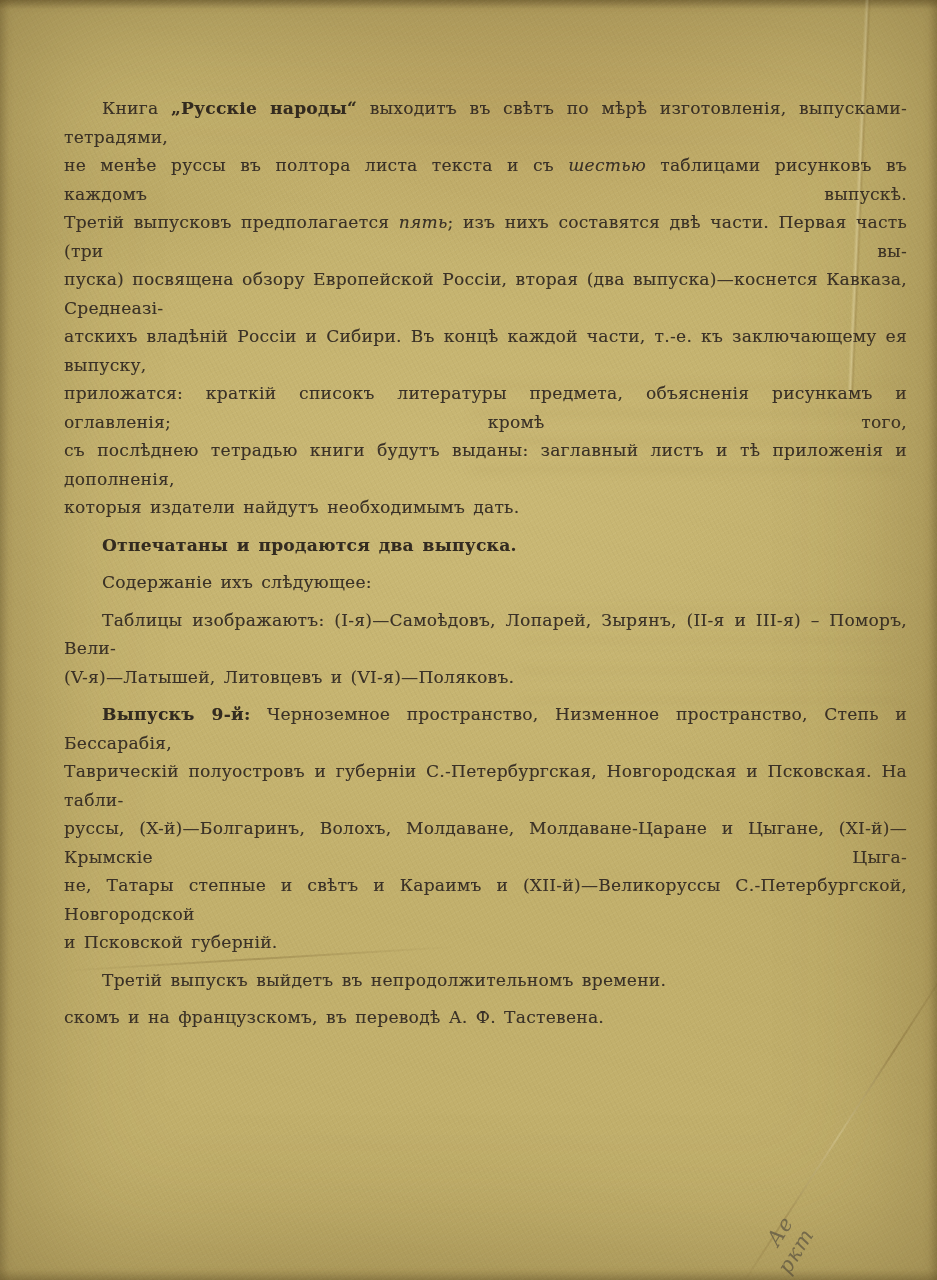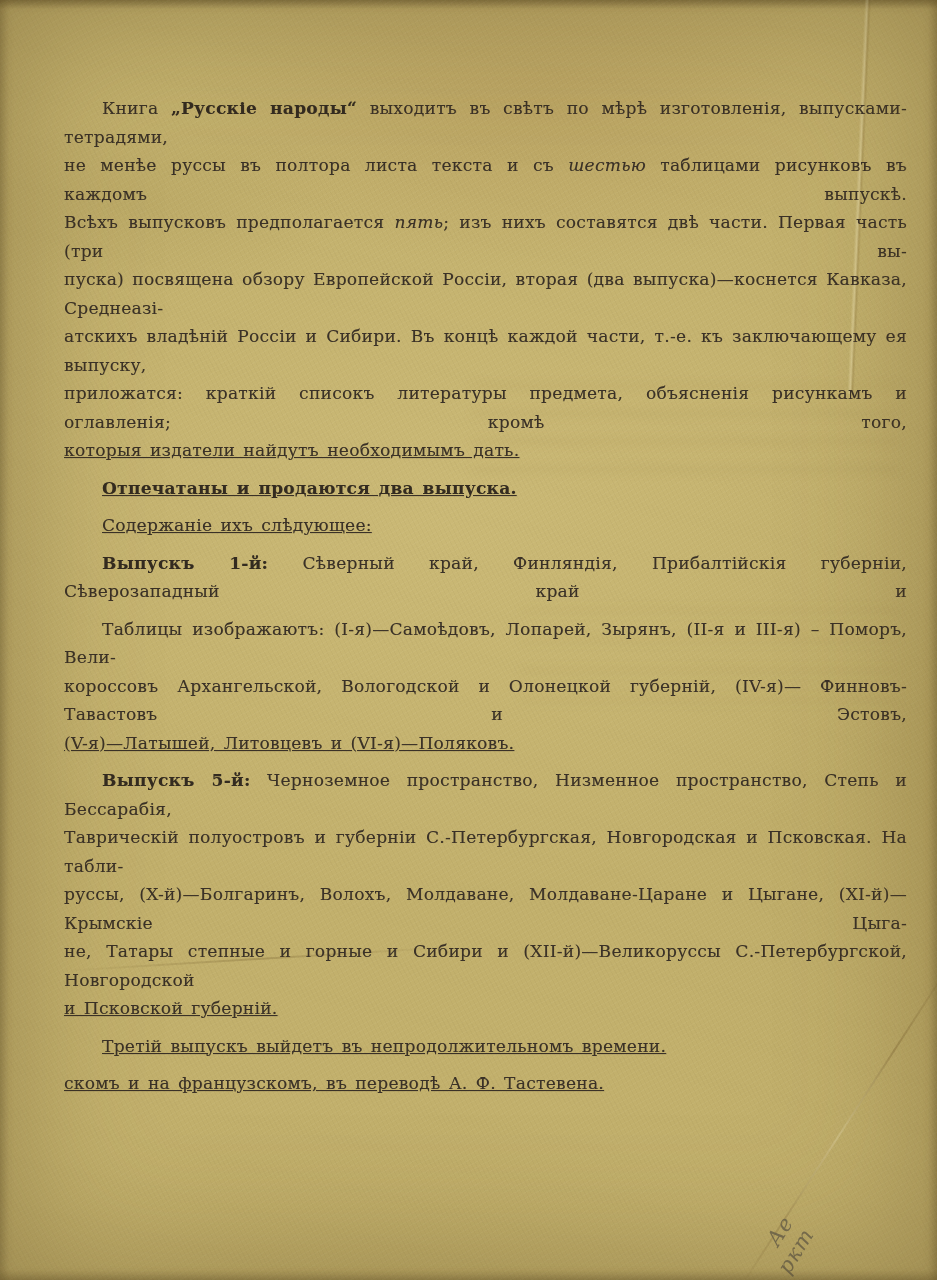--- a/index.html
+++ b/index.html
@@ -39,21 +39,21 @@
   .ghost { position:absolute; pointer-events:none; filter:blur(4px); opacity:.55; }
   .ghost-a { left:470px; top:382px; width:430px; height:92px;
              background:repeating-linear-gradient(0deg, rgba(150,125,70,.12) 0 9px, transparent 9px 28px); }
   .ghost-b { left:520px; top:585px; width:380px; height:120px;
              background:repeating-linear-gradient(0deg, rgba(150,125,70,.10) 0 9px, transparent 9px 30px); }
 
   .sheet { position:absolute; inset:0; padding:94px 30px 0 64px; }
   .para  { margin:0 0 9px; font-size:17px; line-height:28.5px; letter-spacing:.3px; word-spacing:2.5px;
            text-shadow:.3px .3px .4px rgba(58,48,35,.35); }
   .ln    { display:block; text-align:justify; text-align-last:justify; }
-  .ln.last { text-align-last:left;text-decoration:underline; }
+  .ln.last { text-align-last:left; }
   .ln.indent { text-indent:38px; }
   b { font-weight:bold; color:#332b20; }
   i { font-style:italic; }
   .pencil {
     position:absolute; left:772px; top:1182px; width:110px; height:110px;
     transform:rotate(-58deg); color:rgba(104,96,76,.82);
     font-style:italic; font-size:21px; line-height:24px; letter-spacing:1px;
   }
   .pencil .w1 { display:block; margin-left:20px; }
   .pencil .w2 { display:block; margin-left:2px; }
@@ -68,50 +68,49 @@
   <div class="ghost ghost-b"></div>
   <div class="crease crease-tr"></div>
   <div class="crease crease-br"></div>
   <div class="crease crease-mid"></div>
 
   <div class="sheet">
 
     <p class="para">
       <span class="ln indent"><span>Книга </span><b>„Русскіе народы“</b><span> выходитъ въ свѣтъ по мѣрѣ изготовленія, выпусками-тетрадями,</span></span>
       <span class="ln"><span>не менѣе руссы въ полтора листа текста и съ </span><i>шестью</i><span> таблицами рисунковъ въ каждомъ выпускѣ.</span></span>
-      <span class="ln"><span>Всѣхъ выпусковъ предполагается </span><i>пять</i><span>; изъ нихъ составятся двѣ части. Первая часть (три вы-</span></span>
+      <span class="ln"><span>Третій выпусковъ предполагается </span><i>пять</i><span>; изъ нихъ составятся двѣ части. Первая часть (три вы-</span></span>
       <span class="ln">пуска) посвящена обзору Европейской Россіи, вторая (два выпуска)—коснется Кавказа, Среднеазі-</span>
       <span class="ln">атскихъ владѣній Россіи и Сибири. Въ концѣ каждой части, т.-е. къ заключающему ея выпуску,</span>
       <span class="ln">приложатся: краткій списокъ литературы предмета, объясненія рисункамъ и оглавленія; кромѣ того,</span>
+      <span class="ln">съ послѣднею тетрадью книги будутъ выданы: заглавный листъ и тѣ приложенія и дополненія,</span>
       <span class="ln last">которыя издатели найдутъ необходимымъ дать.</span>
     </p>
 
     <p class="para">
       <span class="ln last indent"><b>Отпечатаны и продаются два выпуска.</b></span>
     </p>
 
     <p class="para">
       <span class="ln last indent">Содержаніе ихъ слѣдующее:</span>
     </p>
 
     <p class="para">
-      <span class="ln indent"><b>Выпускъ 1-й:</b><span> Сѣверный край, Финляндія, Прибалтійскія губерніи, Сѣверозападный край и</span></span>
     </p>
 
     <p class="para">
       <span class="ln indent">Таблицы изображаютъ: (I-я)—Самоѣдовъ, Лопарей, Зырянъ, (II-я и III-я) – Поморъ, Вели-</span>
-      <span class="ln">короссовъ Архангельской, Вологодской и Олонецкой губерній, (IV-я)— Финновъ-Тавастовъ и Эстовъ,</span>
       <span class="ln last">(V-я)—Латышей, Литовцевъ и (VI-я)—Поляковъ.</span>
     </p>
 
     <p class="para">
-      <span class="ln indent"><b>Выпускъ 5-й:</b><span> Черноземное пространство, Низменное пространство, Степь и Бессарабія,</span></span>
+      <span class="ln indent"><b>Выпускъ 9-й:</b><span> Черноземное пространство, Низменное пространство, Степь и Бессарабія,</span></span>
       <span class="ln">Таврическій полуостровъ и губерніи С.-Петербургская, Новгородская и Псковская. На табли-</span>
       <span class="ln">руссы, (X-й)—Болгаринъ, Волохъ, Молдаване, Молдаване-Царане и Цыгане, (XI-й)—Крымскіе Цыга-</span>
-      <span class="ln">не, Татары степные и горные и Сибири и (XII-й)—Великоруссы С.-Петербургской, Новгородской</span>
+      <span class="ln">не, Татары степные и свѣтъ и Караимъ и (XII-й)—Великоруссы С.-Петербургской, Новгородской</span>
       <span class="ln last">и Псковской губерній.</span>
     </p>
 
     <p class="para">
       <span class="ln last indent">Третій выпускъ выйдетъ въ непродолжительномъ времени.</span>
     </p>
 
     <p class="para">
       <span class="ln last">скомъ и на французскомъ, въ переводѣ А. Ф. Тастевена.</span>
     </p>

